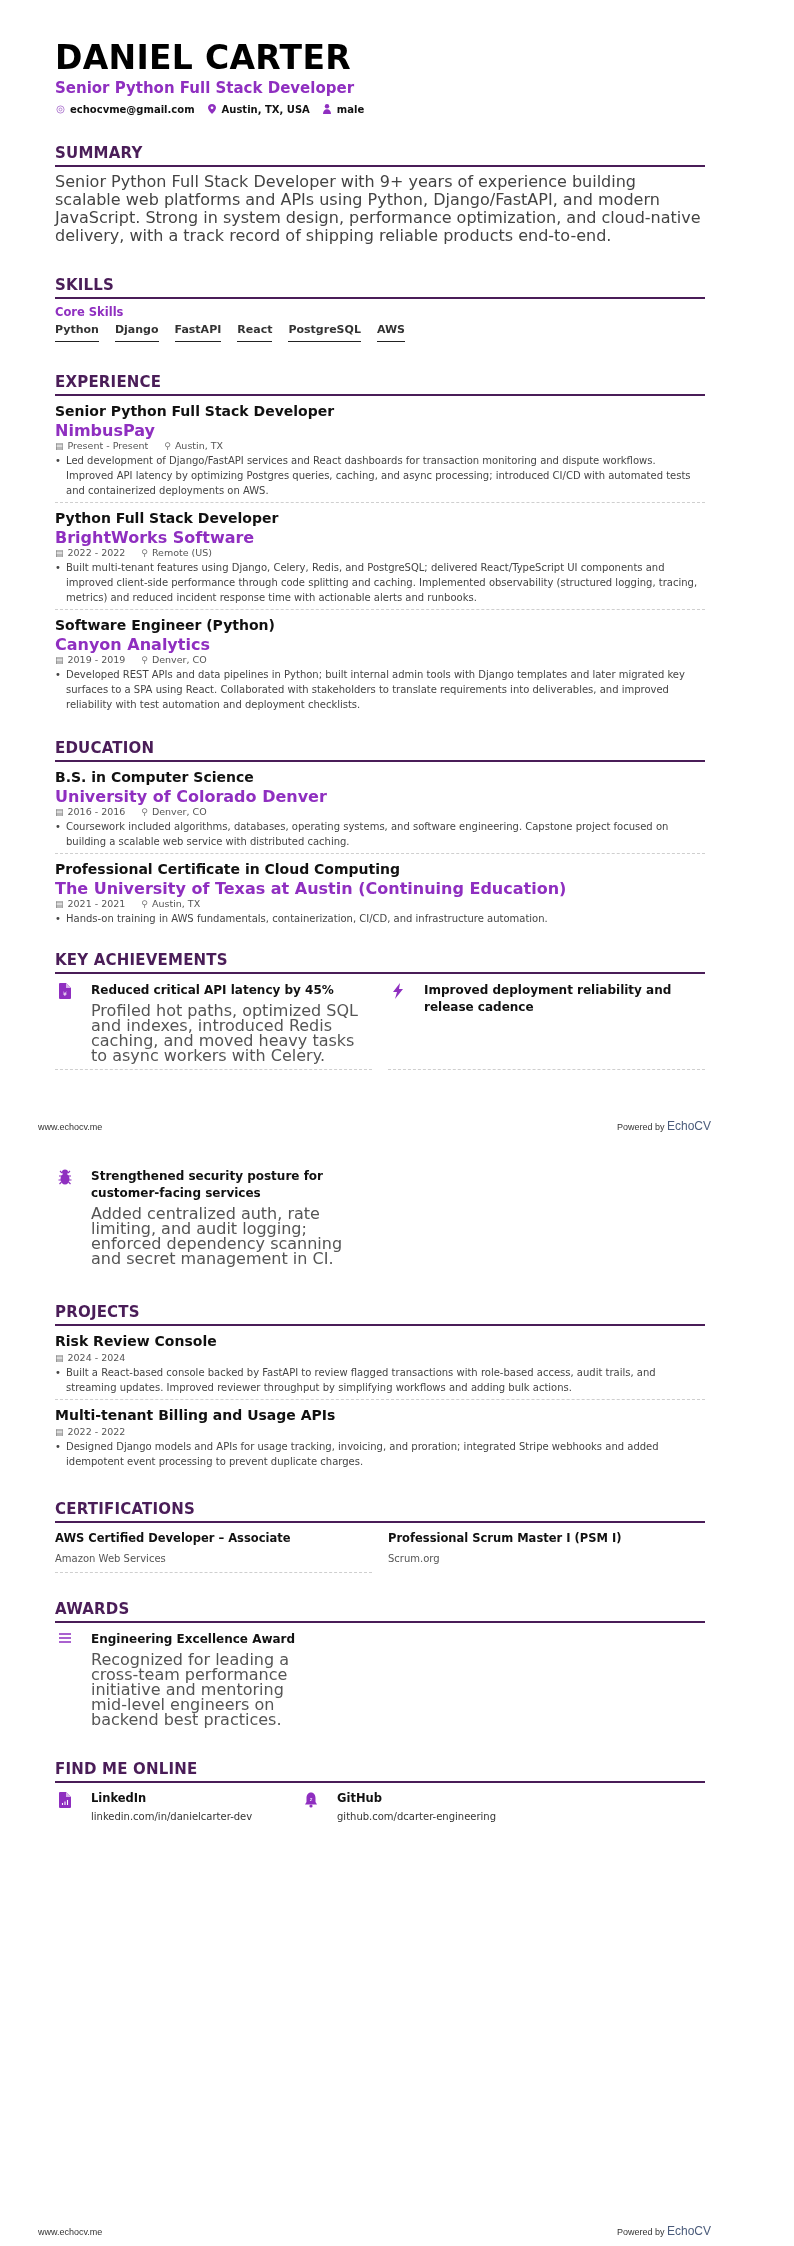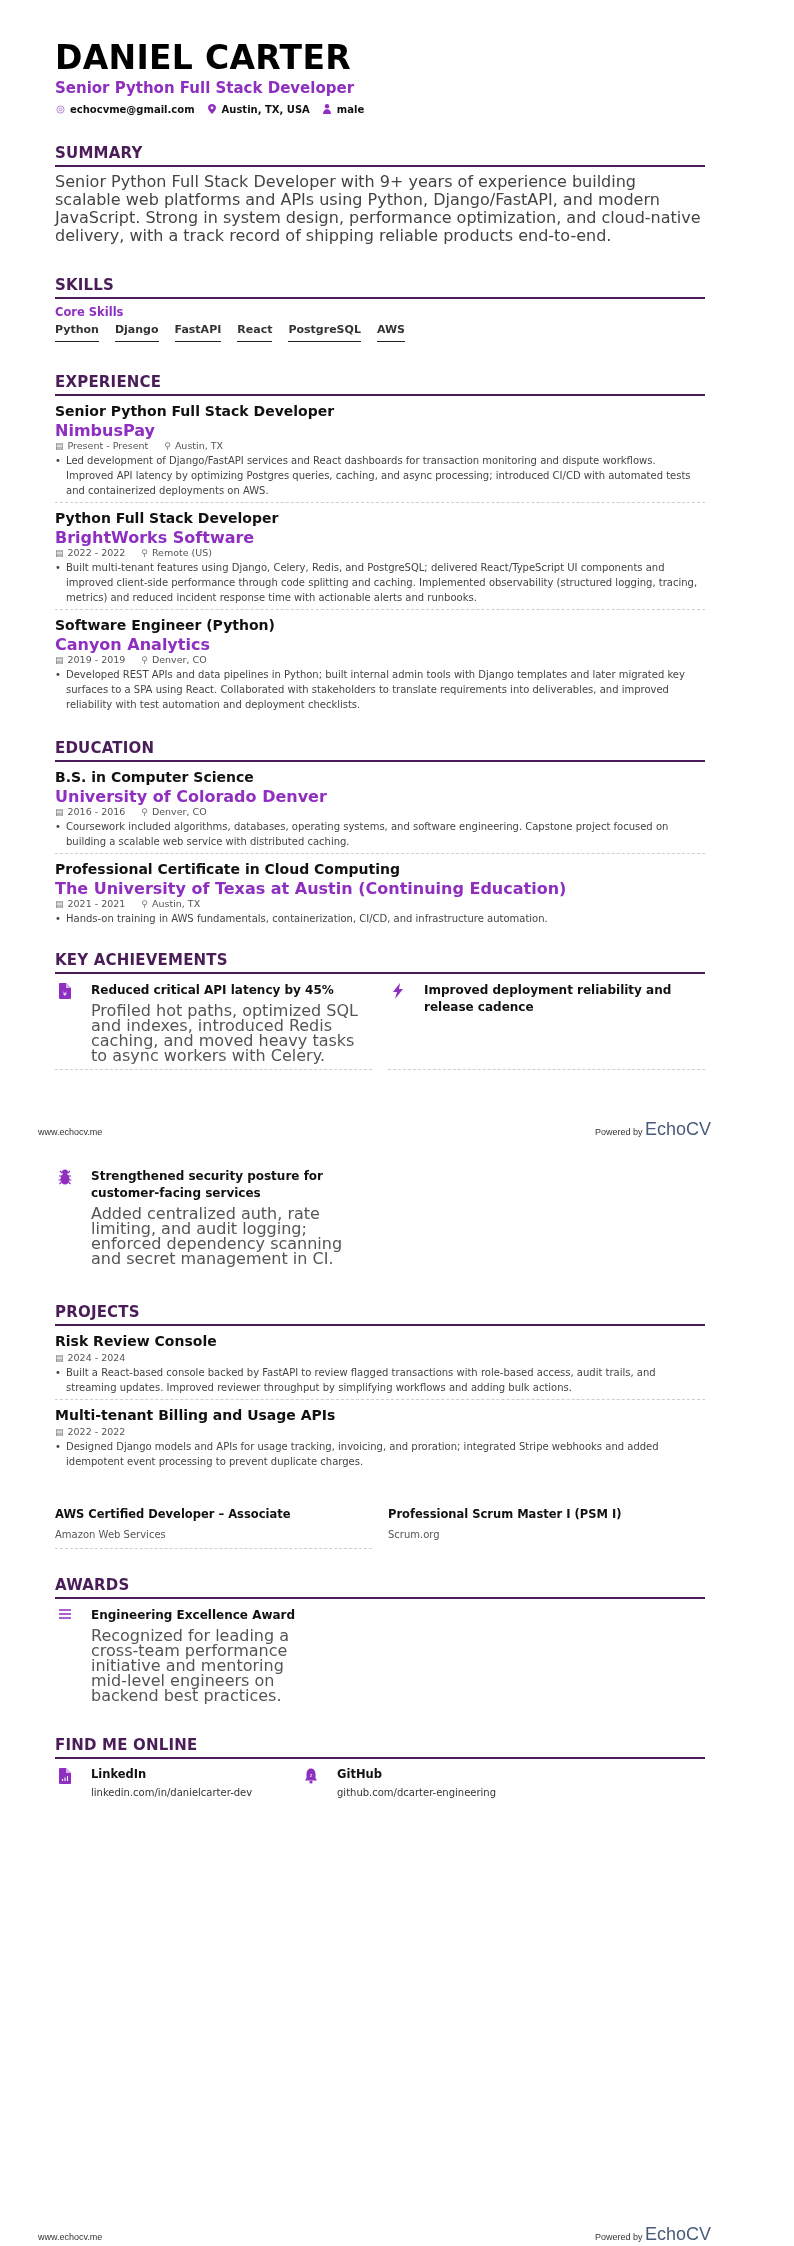--- a/index.html
+++ b/index.html
@@ -43,21 +43,21 @@
   .cert.line { border-bottom: 1px dashed #cfcfcf; }
   .cert-title { font-weight: bold; font-size: 11.5px; color: #111; }
   .cert-issuer { font-size: 10px; color: #555; margin-top: 8px; }
 
   .online-row { display: flex; gap: 26px; padding-top: 8px; }
   .online-item { display: flex; gap: 16px; width: 220px; }
   .online-title { font-weight: bold; font-size: 11.5px; color: #111; }
   .online-url { font-size: 10px; color: #333; margin-top: 6px; }
 
   .footer { position: absolute; left: 0; width: 736px; display: flex; justify-content: space-between; padding: 0 25px 0 38px; font-family: "Liberation Sans", sans-serif; font-size: 9px; color: #333; align-items: baseline; }
-  .footer .brand { font-size: 18px; color: #4a5b7a; }
+  .footer .brand { font-size: 12px; color: #4a5b7a; }
 </style>
 </head>
 <body>
 
 <div class="page" style="top:0;">
   <div class="content" style="padding-top:38px;">
     <div>
       <div class="name">DANIEL CARTER</div>
       <div class="headline">Senior Python Full Stack Developer</div>
       <div class="contact-row">
@@ -293,20 +293,21 @@
             </span>
         </div>
         <div class="bullet">
             <span class="dot">•</span>
             <span>Designed Django models and APIs for usage tracking, invoicing, and proration; integrated Stripe webhooks and added idempotent event processing to prevent duplicate charges.</span>
           </div>
       </div>
     </div>
 
     <div class="section" style="margin-top:26px;">
+      <div class="section-title">CERTIFICATIONS</div>
       <div class="grid2">
         <div class="cert line">
           <div class="cert-title">AWS Certified Developer – Associate</div>
           <div class="cert-issuer">Amazon Web Services</div>
         </div>
         <div class="cert">
           <div class="cert-title">Professional Scrum Master I (PSM I)</div>
           <div class="cert-issuer">Scrum.org</div>
         </div>
       </div>

